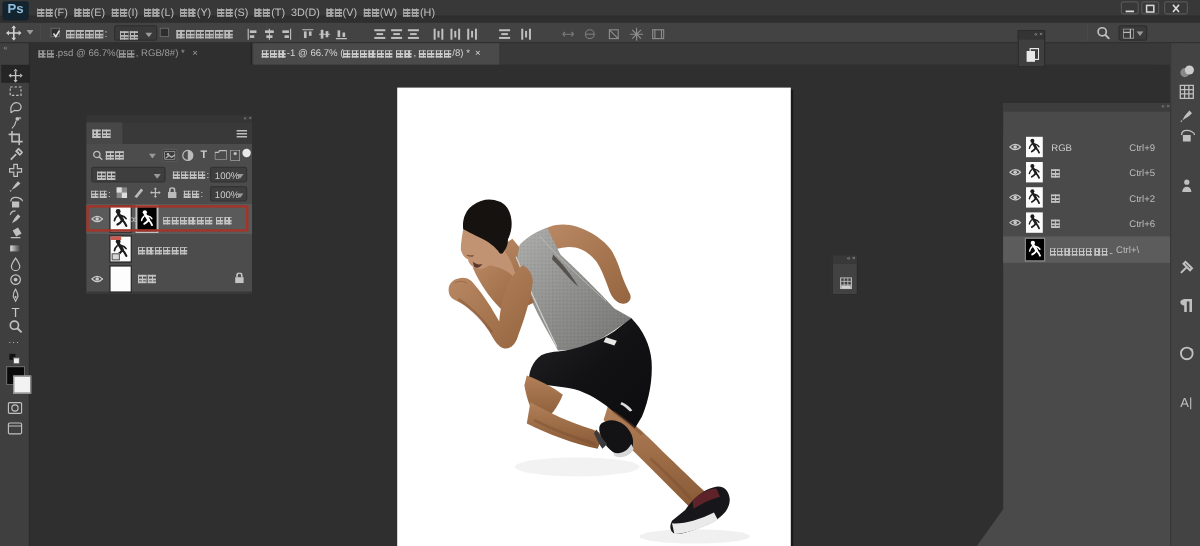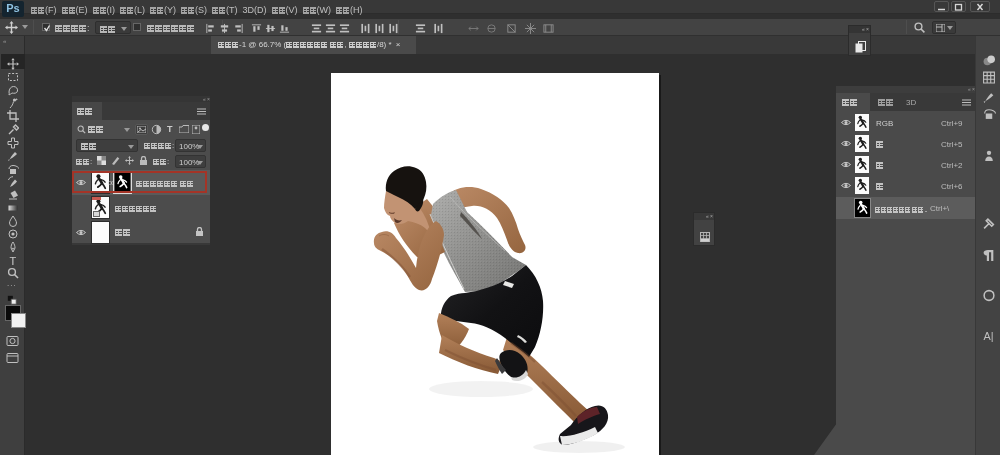--- a/index.html
+++ b/index.html
@@ -138,20 +138,21 @@
         <rect x="2" y="2" width="8" height="8" stroke="#c0c0c0" fill="none"></rect>
         <path d="M2 2l8 8" stroke="#c0c0c0" fill="none"></path>
       </svg></div><div class="abs" style="left:525px;top:4px;opacity:.6"><svg width="11" height="11" viewBox="0 0 12 12">
         <path d="M6 0v12M0 6h12M2 2l8 8M10 2l-8 8" stroke="#c0c0c0" fill="none"></path>
       </svg></div><div class="abs" style="left:543px;top:4px;opacity:.6"><svg width="11" height="11" viewBox="0 0 12 12">
         <rect x="1" y="2" width="10" height="8" stroke="#c0c0c0" fill="none"></rect>
         <path d="M3 2v8M9 2v8" stroke="#c0c0c0" fill="none"></path>
       </svg></div></div>
 
 <div class="abs" style="left:25px;top:36px;width:965px;height:18px;background:#393939">
+  <div class="abs" style="left:0;top:0;width:185px;height:18px;background:#2f2f2f;border-right:1px solid #252525;color:#9b9b9b;font-size:8px;line-height:18px;padding-left:7px;white-space:nowrap" id="tab1"><b class="z z6"></b><b class="z z6"></b>.psd @ 66.7%(<b class="z z6"></b><b class="z z6"></b>, RGB/8#) * <span style="margin-left:4px">×</span></div>
   <div class="abs" style="left:186px;top:0;width:205px;height:18px;background:#4a4a4a;color:#d6d6d6;font-size:8px;line-height:18px;padding-left:7px;white-space:nowrap" id="tab2"><b class="z z6"></b><b class="z z6"></b><b class="z z6"></b>-1 @ 66.7% (<b class="z z6"></b><b class="z z6"></b><b class="z z6"></b><b class="z z6"></b><b class="z z6"></b><b class="z z6"></b> <b class="z z6"></b><b class="z z6"></b>, <b class="z z6"></b><b class="z z6"></b><b class="z z6"></b><b class="z z6"></b>/8) * <span style="margin-left:2px">×</span></div>
 </div>
 
 <div class="abs" style="left:25px;top:54px;width:939px;height:401px;background:#2f2f2f"></div>
 
 <div class="abs" style="left:836px;top:86px;width:139px;height:369px;background:#4a4a4a"></div>
 <div class="abs" style="left:814px;top:423px;width:23px;height:32px;background:#4a4a4a;clip-path:polygon(100% 0,100% 100%,0 100%)"></div>
 
 <div class="abs" style="left:975px;top:36px;width:25px;height:419px;background:#434343;border-left:1px solid #383838" id="rstrip">
     <div class="abs" style="left:6px;top:18px"><svg width="14" height="13" viewBox="0 0 12 12">
@@ -439,28 +440,20 @@
   <div class="abs" style="left:20px;top:126px;width:17px;height:21px;background:#fdfdfd;outline:1px solid #2e2e2e"></div>
   <div class="abs" style="left:43px;top:132px"><b class="z"></b><b class="z"></b></div>
   <svg class="abs" style="left:123px;top:131px" width="9" height="9">
       <rect x="1" y="4" width="7" height="5" fill="#c4c4c4"></rect>
       <path d="M2.5 4V2.5a2 2 0 0 1 4 0V4" fill="none" stroke="#c4c4c4" stroke-width="1.3"></path>
     </svg>
 </div>
 
 <div class="abs" style="left:836px;top:86px;width:139px;height:136px;font-size:8px;color:#cdcdcd" id="channels">
   <div class="abs" style="left:0;top:0;width:139px;height:7px;background:#3d3d3d;color:#999;font-size:5px;line-height:7px;text-align:right">« × </div>
-  <div class="abs" style="left:0;top:7px;width:139px;height:18px;background:#393939">
-    <div class="abs" style="left:0;top:0;width:34px;height:18px;background:#4a4a4a;padding:5px 0 0 6px"><b class="z"></b><b class="z"></b></div>
-    <div class="abs" style="left:36px;top:0;width:30px;height:18px;padding:5px 0 0 6px;opacity:.75"><b class="z"></b><b class="z"></b></div>
-    <div class="abs" style="left:70px;top:5px;opacity:.75">3D</div>
-    <svg class="abs" style="right:4px;top:6px" width="9" height="7">
-        <use href="#menu3"></use>
-      </svg>
-  </div>
   <div class="abs" style="left:0;top:25px;width:139px;height:111px;background:#4a4a4a"></div>
 
   <svg class="abs" style="left:5px;top:33px" width="10" height="7">
       <use href="#eye"></use>
     </svg>
   <div class="abs" style="left:19px;top:28px;width:14px;height:17px;background:#fbfbfb"><svg width="14" height="17" viewBox="0 0 20 24">
         <use href="#mm" color="#1c1c1c"></use>
       </svg></div>
   <div class="abs" style="left:40px;top:33px">RGB</div>
   <div class="abs" style="left:105px;top:33px;color:#bdbdbd">Ctrl+9</div>

